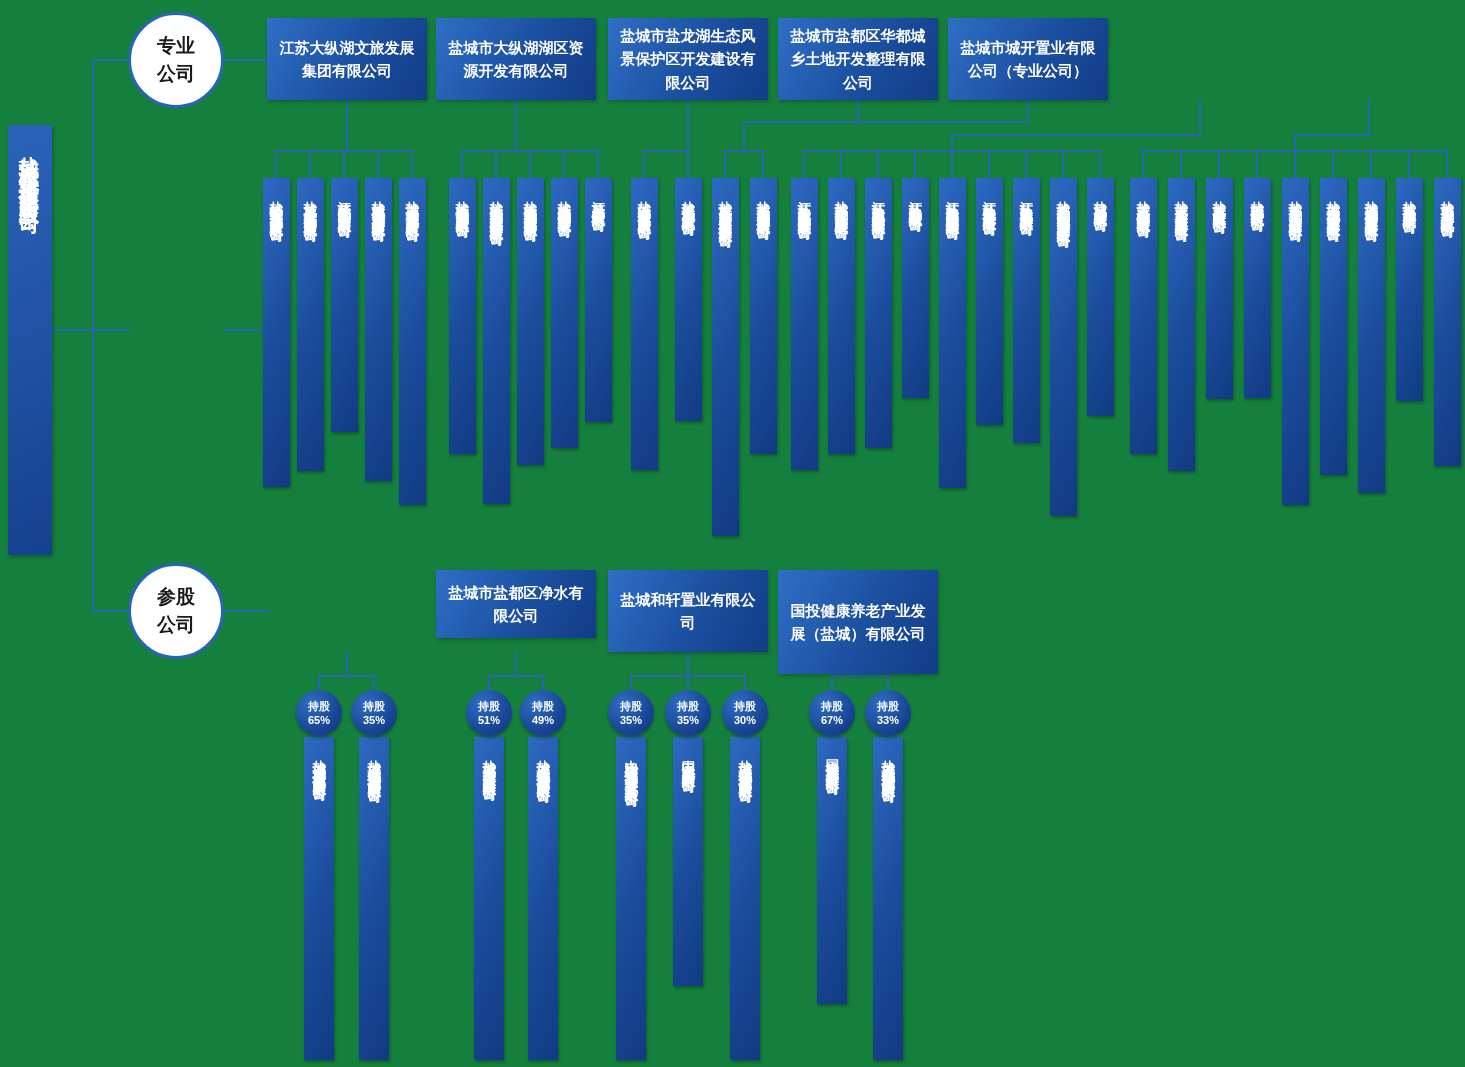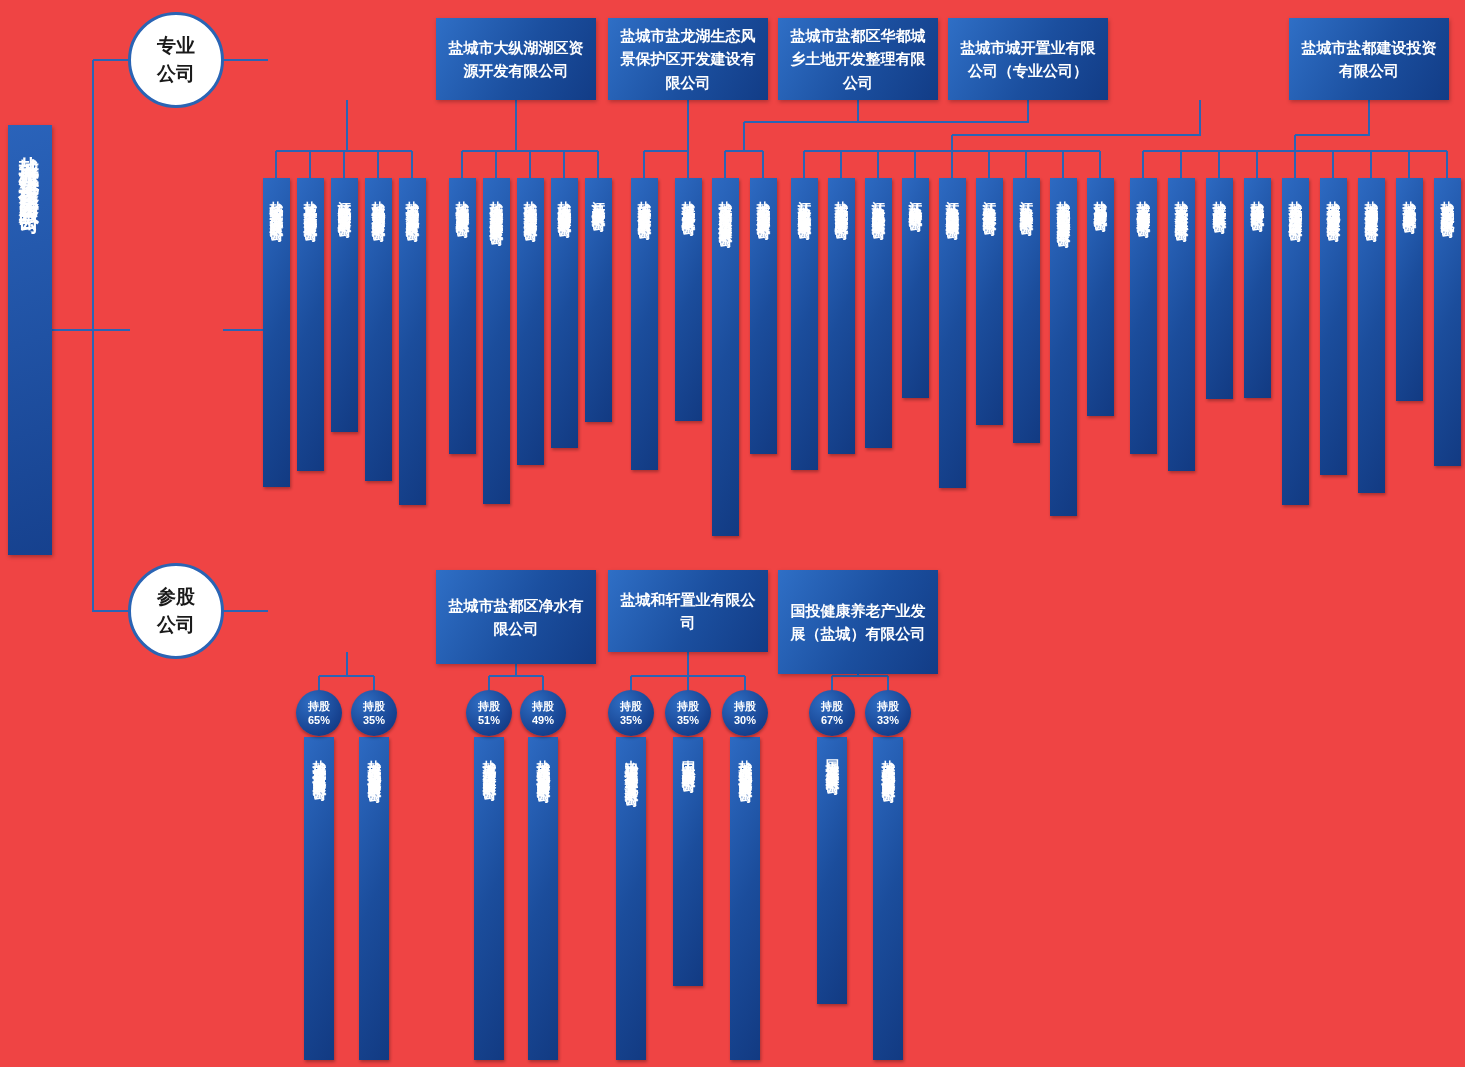--- a/index.html
+++ b/index.html
@@ -1,18 +1,18 @@
 <!DOCTYPE html>
 <html><head>
 <meta charset="utf-8">
 <style>
   * { margin:0; padding:0; box-sizing:border-box; }
   html,body { background:#ffffff; }
   body { font-family:"Liberation Sans","DejaVu Sans",sans-serif; }
-  #stage { position:relative; width:1465px; height:1067px; background:#ef4444; overflow:hidden; }
+  #stage { position:relative; width:1465px; height:1067px; background:#15803d; overflow:hidden; }
 
   .line { position:absolute; background:#2a64b4; z-index:0; }
 
   .box { position:absolute; z-index:1; display:flex; align-items:center; justify-content:center;
          text-align:center; color:#ffffff; font-weight:bold; font-size:15px; line-height:1.55;
          padding:6px 10px;
          background:linear-gradient(118deg,#2f6fc6 0%,#1b4f9f 55%,#123c86 100%);
          box-shadow:1px 2px 4px rgba(0,0,0,.25); }
 
   .vbar { position:absolute; z-index:1; display:flex; justify-content:center;
@@ -52,34 +52,34 @@
     <span>参股公司</span>
   </div>
 <div class="line" style="left: 52px; top: 329px; width: 42px; height: 2px;"></div>
     <div class="line" style="left: 92px; top: 60px; width: 2px; height: 552px;"></div>
     <div class="line" style="left: 93px; top: 59px; width: 37px; height: 2px;"></div>
     <div class="line" style="left: 93px; top: 329px; width: 37px; height: 2px;"></div>
     <div class="line" style="left: 93px; top: 610px; width: 37px; height: 2px;"></div>
     <div class="line" style="left: 223px; top: 59px; width: 45px; height: 2px;"></div>
     <div class="line" style="left: 223px; top: 329px; width: 40px; height: 2px;"></div>
     <div class="line" style="left: 223px; top: 610px; width: 45px; height: 2px;"></div>
+    <div class="box" style="left: 267px; top: 18px; width: 160px; height: 82px;">
+      <span>江苏大纵湖文旅发展集团有限公司</span>
+    </div>
     <div class="box" style="left: 436px; top: 18px; width: 160px; height: 82px;">
       <span>盐城市大纵湖湖区资源开发有限公司</span>
     </div>
     <div class="box" style="left: 608px; top: 18px; width: 160px; height: 82px;">
       <span>盐城市盐龙湖生态风景保护区开发建设有限公司</span>
     </div>
     <div class="box" style="left: 778px; top: 18px; width: 160px; height: 82px;">
       <span>盐城市盐都区华都城乡土地开发整理有限公司</span>
     </div>
     <div class="box" style="left: 948px; top: 18px; width: 160px; height: 82px;">
       <span>盐城市城开置业有限公司（专业公司）</span>
-    </div>
-    <div class="box" style="left: 1289px; top: 18px; width: 160px; height: 82px;">
-      <span>盐城市盐都建设投资有限公司</span>
     </div>
     <div class="line" style="left: 276px; top: 150px; width: 136px; height: 2px;"></div>
     <div class="line" style="left: 275px; top: 151px; width: 2px; height: 31px;"></div>
     <div class="vbar" style="left: 262.5px; top: 178px; width: 27px; height: 309px;">
       <span>盐城蟒蛇河水上旅游开发有限公司</span>
     </div>
     <div class="line" style="left: 309px; top: 151px; width: 2px; height: 31px;"></div>
     <div class="vbar" style="left: 296.5px; top: 178px; width: 27px; height: 293px;">
       <span>盐城草房子景区运营管理有限公司</span>
     </div>
@@ -232,21 +232,21 @@
       <span>盐城市城市建设投资集团有限公司</span>
     </div>
     <div class="line" style="left: 373px; top: 676px; width: 2px; height: 16px;"></div>
     <div class="hold-circle" style="left: 351px; top: 690px;">
       <span>持股</span>
       <span>35%</span>
     </div>
     <div class="vbar" style="left: 359px; top: 737px; width: 30px; height: 323px;">
       <span>盐城市城镇化建设投资集团有限公司</span>
     </div>
-    <div class="box" style="left: 436px; top: 570px; width: 160px; height: 94px;">
+    <div class="box" style="left: 436px; top: 570px; width: 160px; height: 68px;">
       <span>盐城市盐都区净水有限公司</span>
     </div>
     <div class="line" style="left: 515px; top: 652px; width: 2px; height: 24px;"></div>
     <div class="line" style="left: 489px; top: 675px; width: 54px; height: 2px;"></div>
     <div class="line" style="left: 488px; top: 676px; width: 2px; height: 16px;"></div>
     <div class="hold-circle" style="left: 466px; top: 690px;">
       <span>持股</span>
       <span>51%</span>
     </div>
     <div class="vbar" style="left: 474px; top: 737px; width: 30px; height: 323px;">

